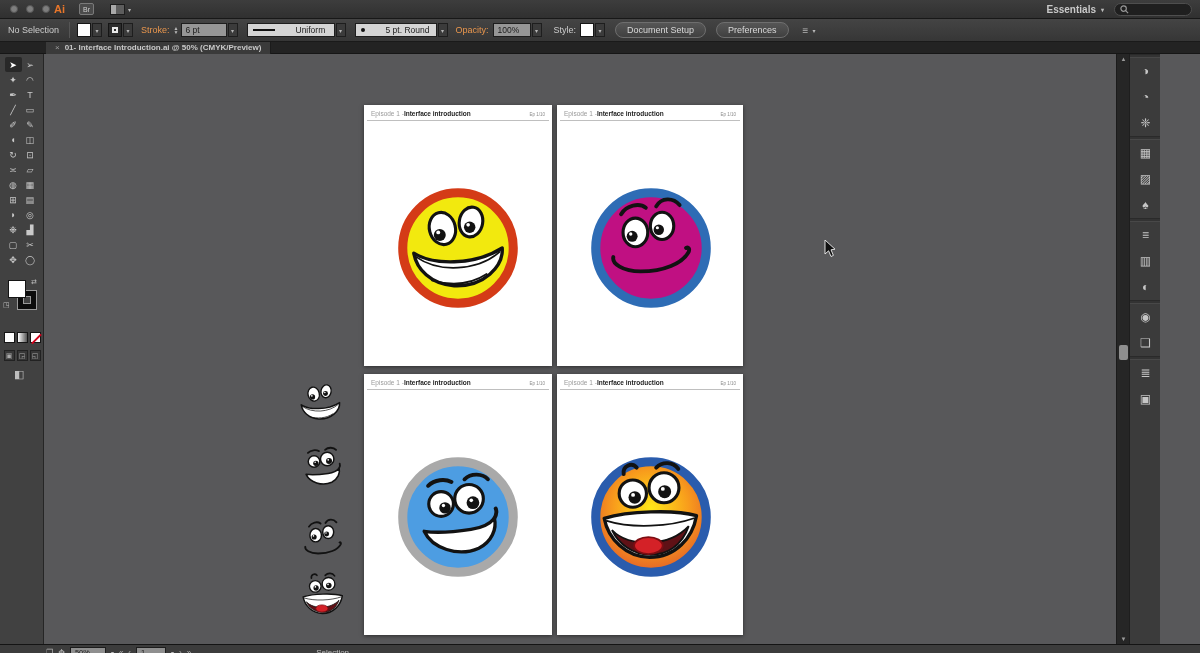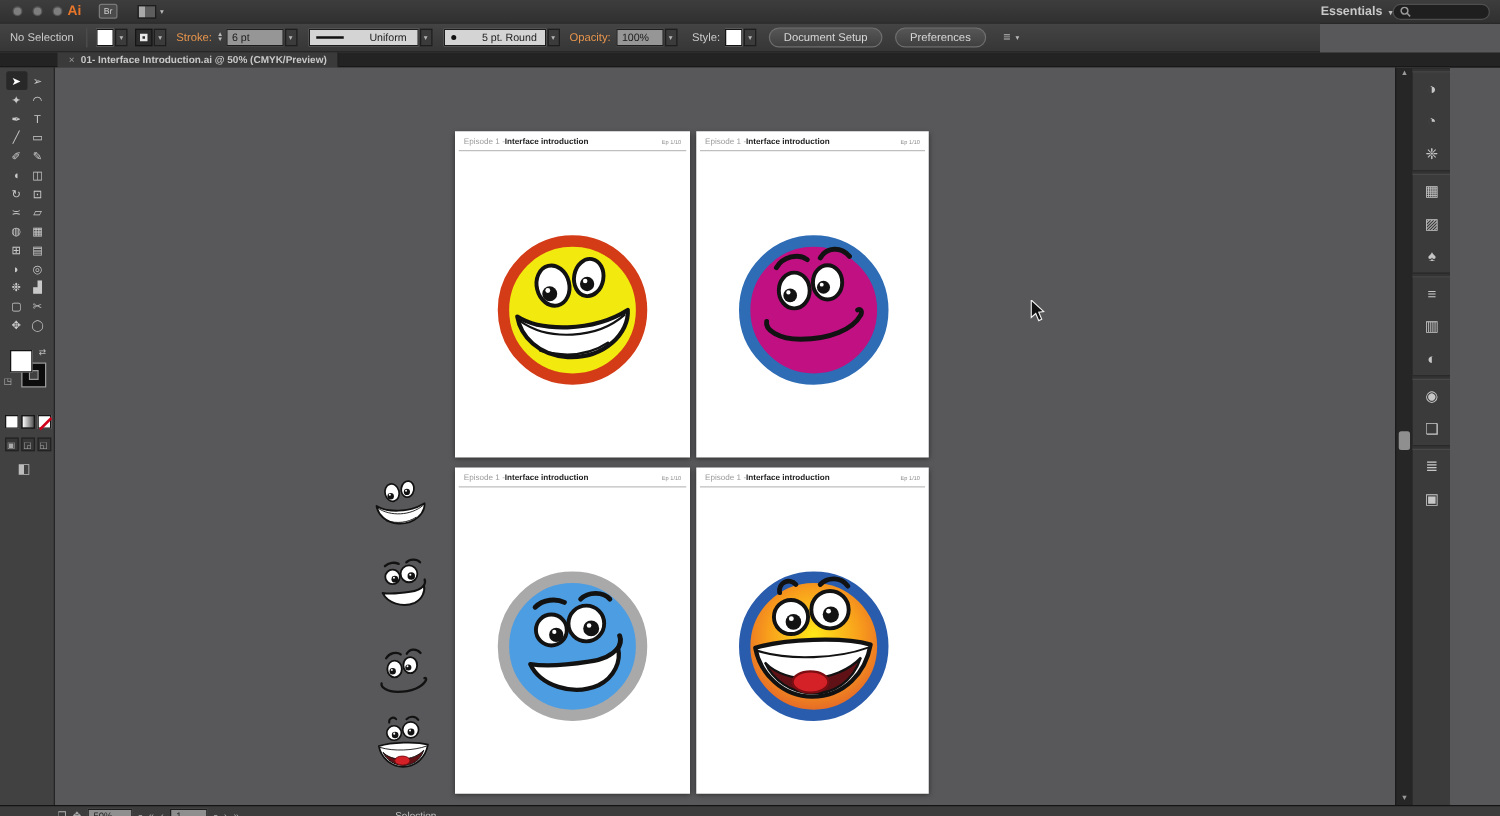--- a/index.html
+++ b/index.html
@@ -11,27 +11,27 @@
     background:linear-gradient(#3d3d3d,#303030); border-bottom:1px solid #181818;
     display:flex; align-items:center; }
   .traffic { display:flex; gap:8px; margin-left:10px; }
   .traffic span { width:8px; height:8px; border-radius:50%; background:#7e7e7e; border:1px solid #565656; }
   .ai-logo { color:#e8762a; font-weight:bold; font-size:11px; margin-left:4px; letter-spacing:0; }
   .br-btn { margin-left:14px; width:15px; height:12px; border:1px solid #7a7a7a; border-radius:2px;
     background:#4b4b4b; color:#cfcfcf; font-size:7px; display:flex; align-items:center; justify-content:center; }
   .ws-switch { margin-left:16px; display:flex; align-items:center; gap:3px; }
   .ws-switch .pane { width:15px; height:11px; border:1px solid #1d1d1d; background:linear-gradient(90deg,#a9a9a9 40%,#5d5d5d 40%); }
   .dd-caret { color:#b9b9b9; font-size:6px; }
-  .app-right { position:absolute; right:8px; top:0; height:19px; display:flex; align-items:center; }
+  .app-right { position:absolute; right:8px; top:0; height:19px; display:flex; align-items:center; gap:10px; }
   .ws-label { color:#c9c9c9; font-size:10px; font-weight:bold; display:flex; gap:5px; align-items:center; }
   .search-box { width:78px; height:13px; background:#1f1f1f; border:1px solid #4e4e4e; border-radius:7px;
     display:flex; align-items:center; padding-left:5px; }
 
   
-  .control-bar { position:absolute; left:0; top:19px; width:1056px; height:23px;
+  .control-bar { position:absolute; left:0; top:19px; width:1200px; height:23px;
     background:linear-gradient(#444,#363636); border-bottom:1px solid #1a1a1a;
     display:flex; align-items:center; font-size:9px; color:#cccccc; }
   .cb-sep { width:1px; height:16px; background:#2a2a2a; border-right:1px solid #555; margin:0 7px; }
   .swatch { width:14px; height:14px; border:1px solid #151515; background:#fff; }
   .swatch.stroke-sw { background:#2c2c2c; position:relative; }
   .swatch.stroke-sw::after { content:""; position:absolute; left:3px; top:3px; right:3px; bottom:3px;
     border:2px solid #e8e8e8; }
   .dd-btn { width:10px; height:14px; margin-left:1px; background:#3b3b3b; border:1px solid #1e1e1e;
     color:#b5b5b5; font-size:6px; display:flex; align-items:center; justify-content:center; }
   .lbl-orange { color:#e9964d; margin:0 4px 0 8px; }

